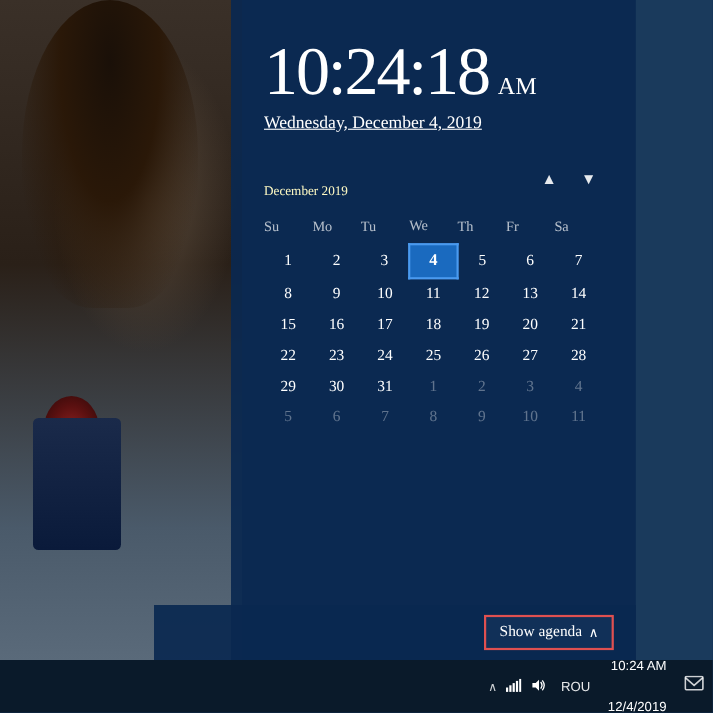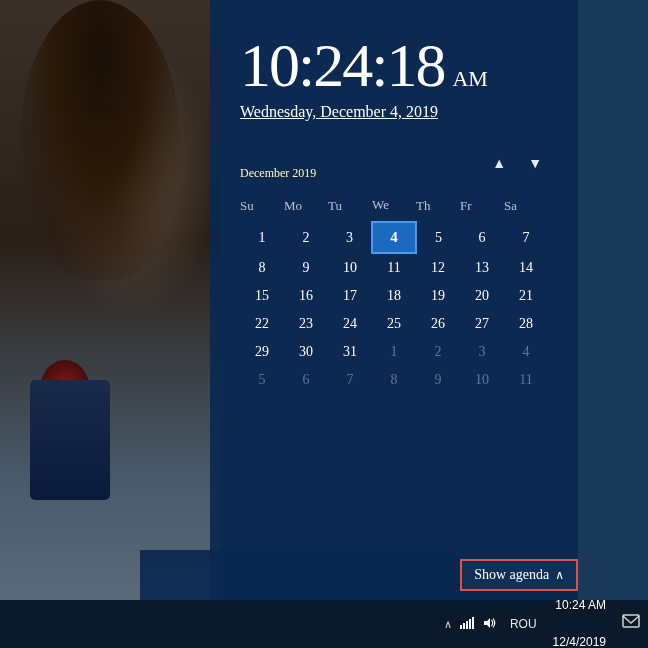--- a/index.html
+++ b/index.html
@@ -179,20 +179,21 @@
     .agenda-section {
       position: absolute;
       bottom: 0;
       right: 0;
       width: 438px;
       height: 50px;
       background: rgba(10, 40, 80, 0.92);
       display: flex;
       align-items: center;
       justify-content: flex-end;
+      padding-right: 20px;
     }
 
     .show-agenda-btn {
       display: flex;
       align-items: center;
       gap: 6px;
       color: white;
       font-size: 14px;
       font-weight: 400;
       cursor: pointer;

